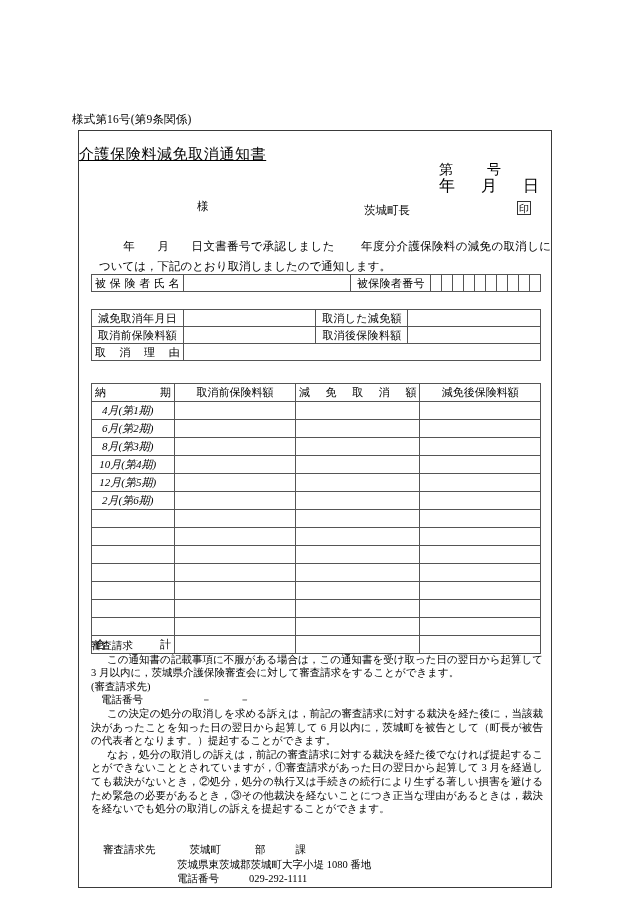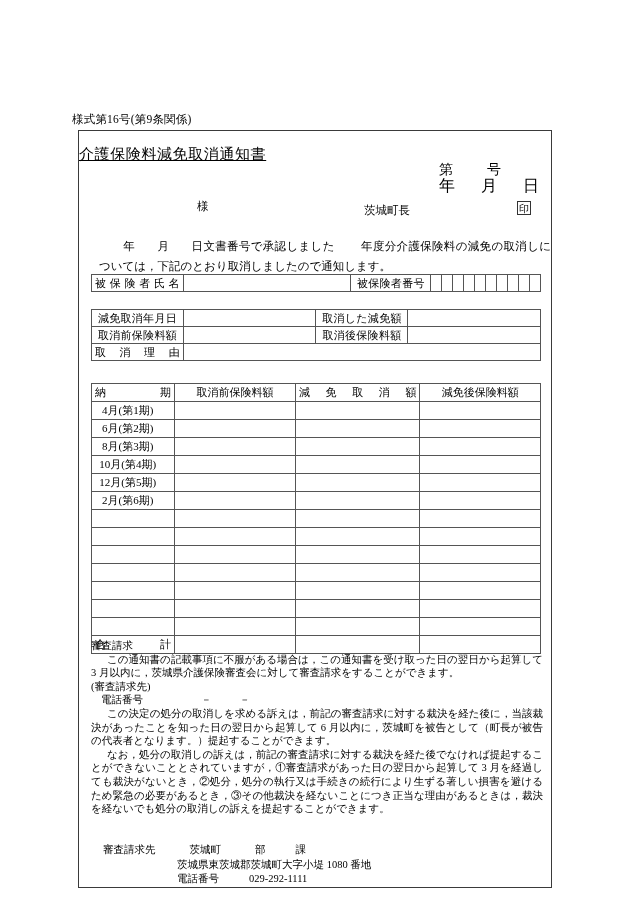--- a/index.html
+++ b/index.html
@@ -154,21 +154,21 @@
   #t2 .c4 { width: 133px; }
 
   
   #t3 { left: 12px; top: 252px; width: 450px; }
   #t3 td { height: 18px; }
   #t3 .p1 { width: 84px; text-align: center; }
   #t3 .p2 { width: 122px; }
   #t3 .p3 { width: 126px; }
   #t3 .p4 { width: 122px; }
   #t3 .hd { text-align: center; }
-  #t3 .period-name { text-align: center; padding-right: 14px; }
+  #t3 .period-name { text-align: center; padding-right: 14px; font-style: italic; }
 
   .notes {
     position: absolute;
     left: 12px;
     top: 508px;
     width: 452px;
     font-size: 10.5px;
     line-height: 13.6px;
   }
   .notes .h { margin: 0 0 0 0; }

